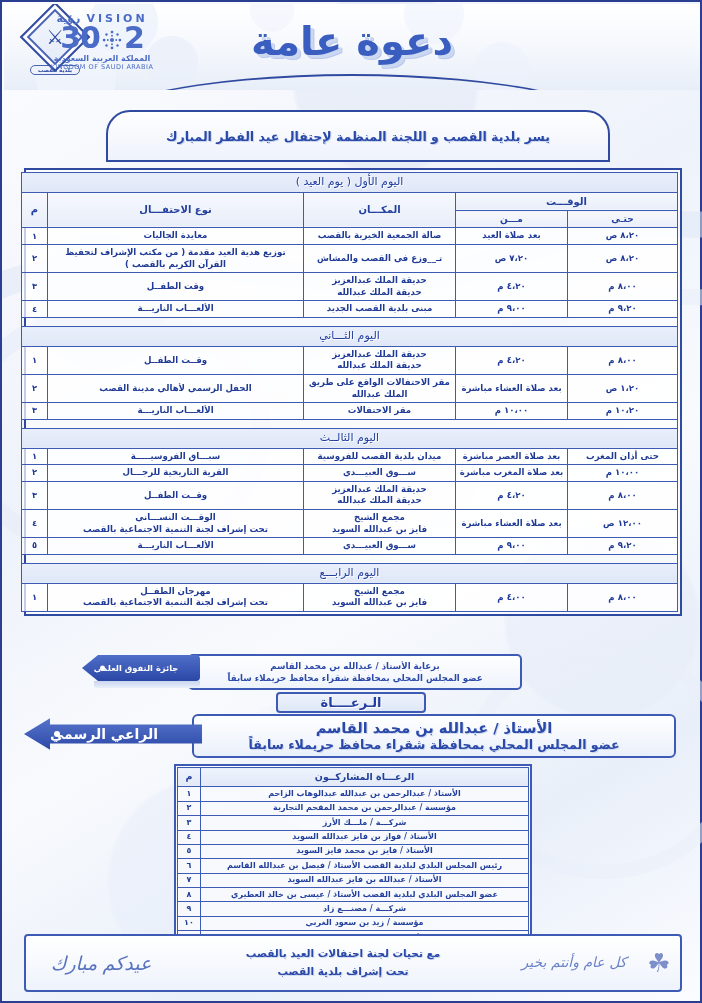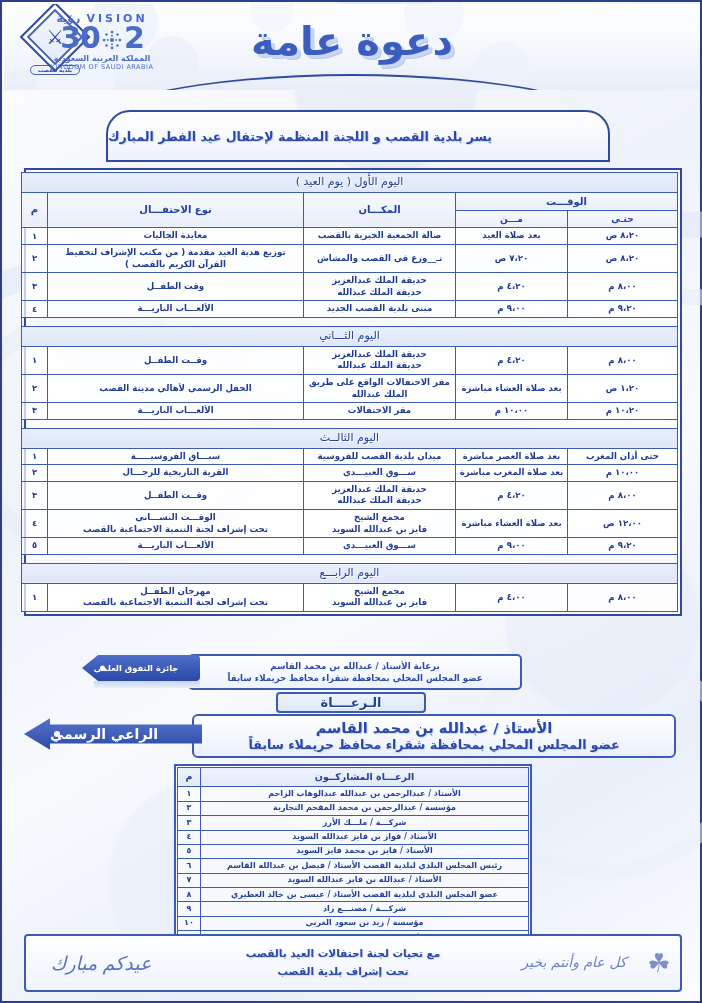--- a/index.html
+++ b/index.html
@@ -75,21 +75,21 @@
     position:absolute;left:70px;right:70px;bottom:-46px;height:60px;
     border-top:2px solid #2f4aa0;border-radius:50%/100% 100% 0 0;
   }
 
   
   .banner{
     position:absolute;left:104px;top:108px;width:500px;height:48px;
     border:2px solid #2f4aa0;
     border-radius:24px 24px 0 0;
     background:linear-gradient(180deg,#ffffff,#eef2fb);
-    display:flex;flex-direction:column;align-items:flex-end;justify-content:center;
+    display:flex;flex-direction:row;align-items:center;justify-content:center;
     gap:2px;
     box-shadow:0 1px 0 #fff inset;
   }
   .banner div{
     font-size:12.5px;font-weight:bold;color:#2a48a8;
     text-shadow:1px 1px 0 #c9d6ef;
     white-space:nowrap;
   }
 
   

